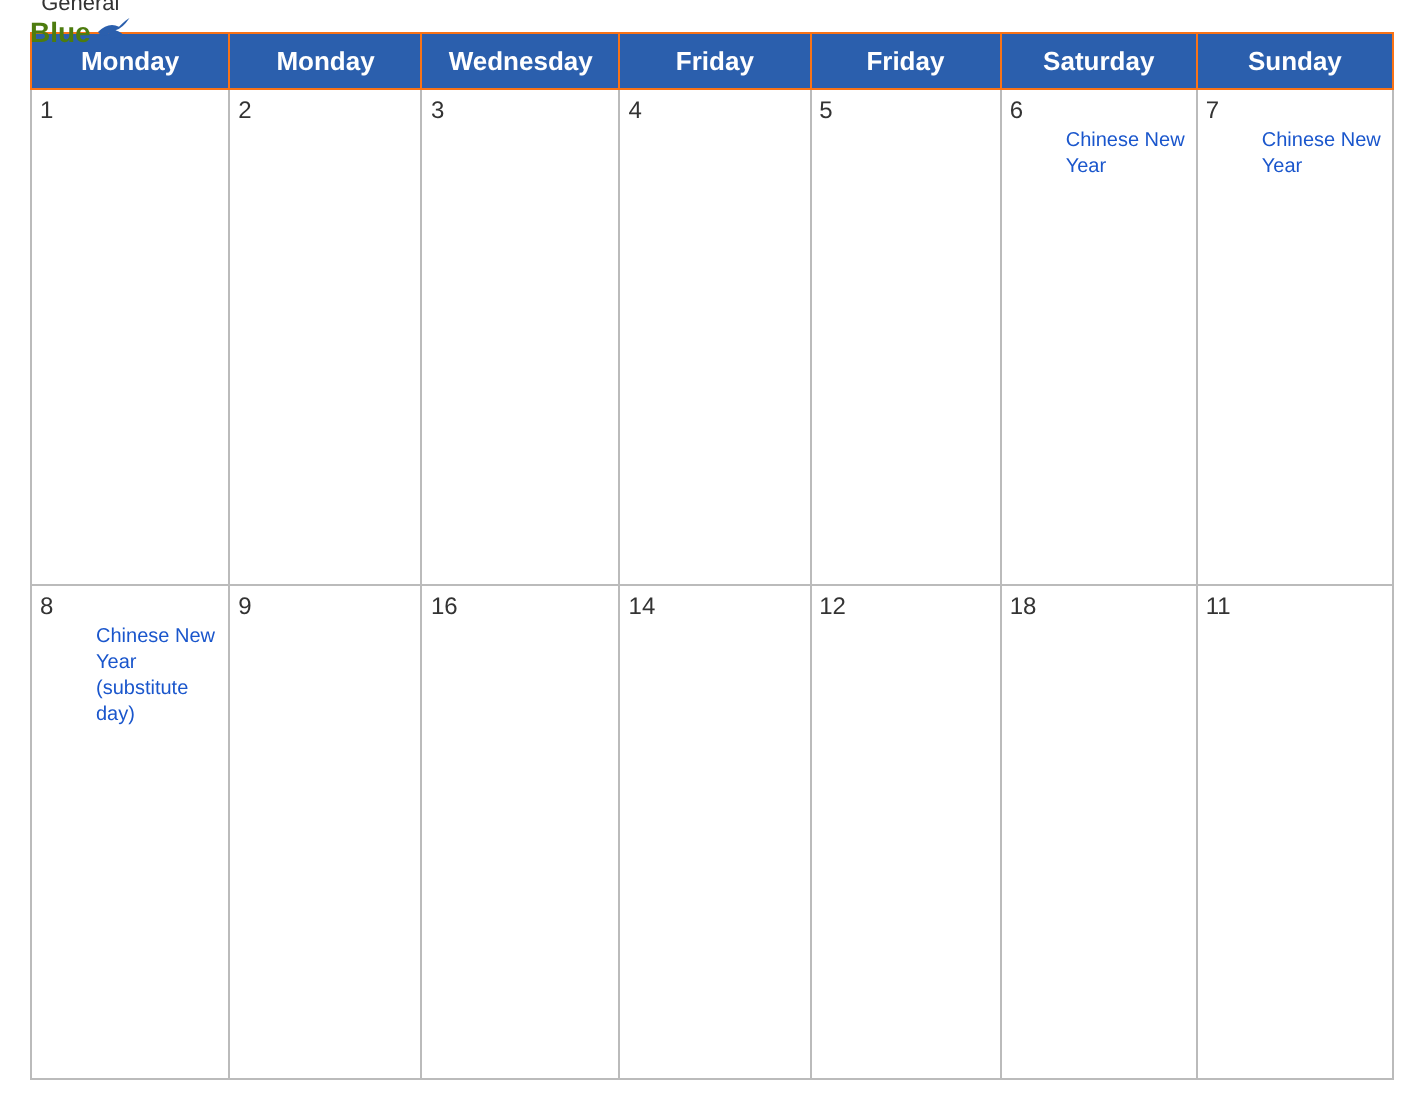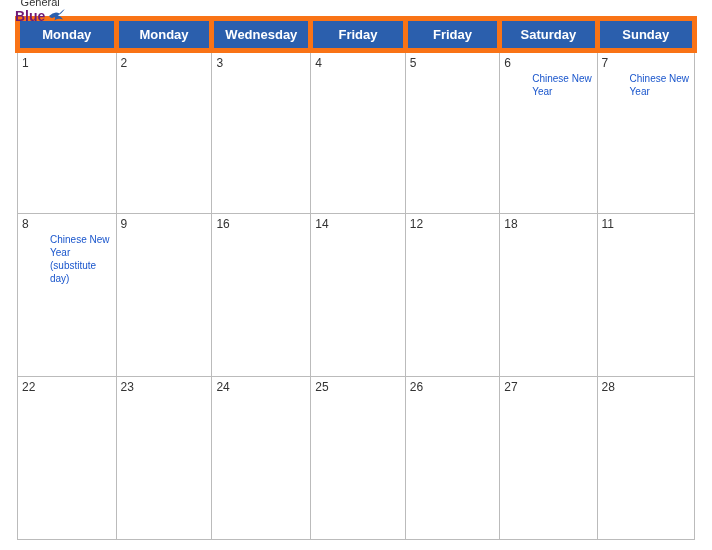--- a/index.html
+++ b/index.html
@@ -34,21 +34,21 @@
 
     .logo-general {
       font-size: 11px;
       color: #333;
       font-weight: normal;
     }
 
     .logo-blue {
       font-size: 14px;
       font-weight: bold;
-      color: #701a75;
+      color: #4d7c0f;
       display: flex;
       align-items: center;
       justify-content: center;
     }
 
     .logo-bird {
       width: 18px;
       height: 14px;
       margin-left: 2px;
     }
@@ -77,21 +77,21 @@
     .calendar-table thead tr {
       background-color: #2b5fad;
     }
 
     .calendar-table thead th {
       color: #fff;
       font-weight: bold;
       font-size: 13px;
       padding: 6px 4px;
       text-align: center;
-      border: 5px solid #f97316;
+      border: 1px solid #f97316;
     }
 
     .calendar-table tbody td {
       border: 1px solid #bbb;
       vertical-align: top;
       padding: 3px 4px;
       height: 82px;
       width: 101px;
       font-size: 12px;
       color: #333;
@@ -190,37 +190,14 @@
         <td>
           <span class="day-number">12</span>
         </td>
         <td>
           <span class="day-number">18</span>
         </td>
         <td>
           <span class="day-number">11</span>
         </td>
       </tr>
-      <tr class="week-row">
-        <td>
-          <span class="day-number">22</span>
-        </td>
-        <td>
-          <span class="day-number">23</span>
-        </td>
-        <td>
-          <span class="day-number">24</span>
-        </td>
-        <td>
-          <span class="day-number">25</span>
-        </td>
-        <td>
-          <span class="day-number">26</span>
-        </td>
-        <td>
-          <span class="day-number">27</span>
-        </td>
-        <td>
-          <span class="day-number">28</span>
-        </td>
-      </tr>
     </tbody>
 </table>
 
 </body></html>

